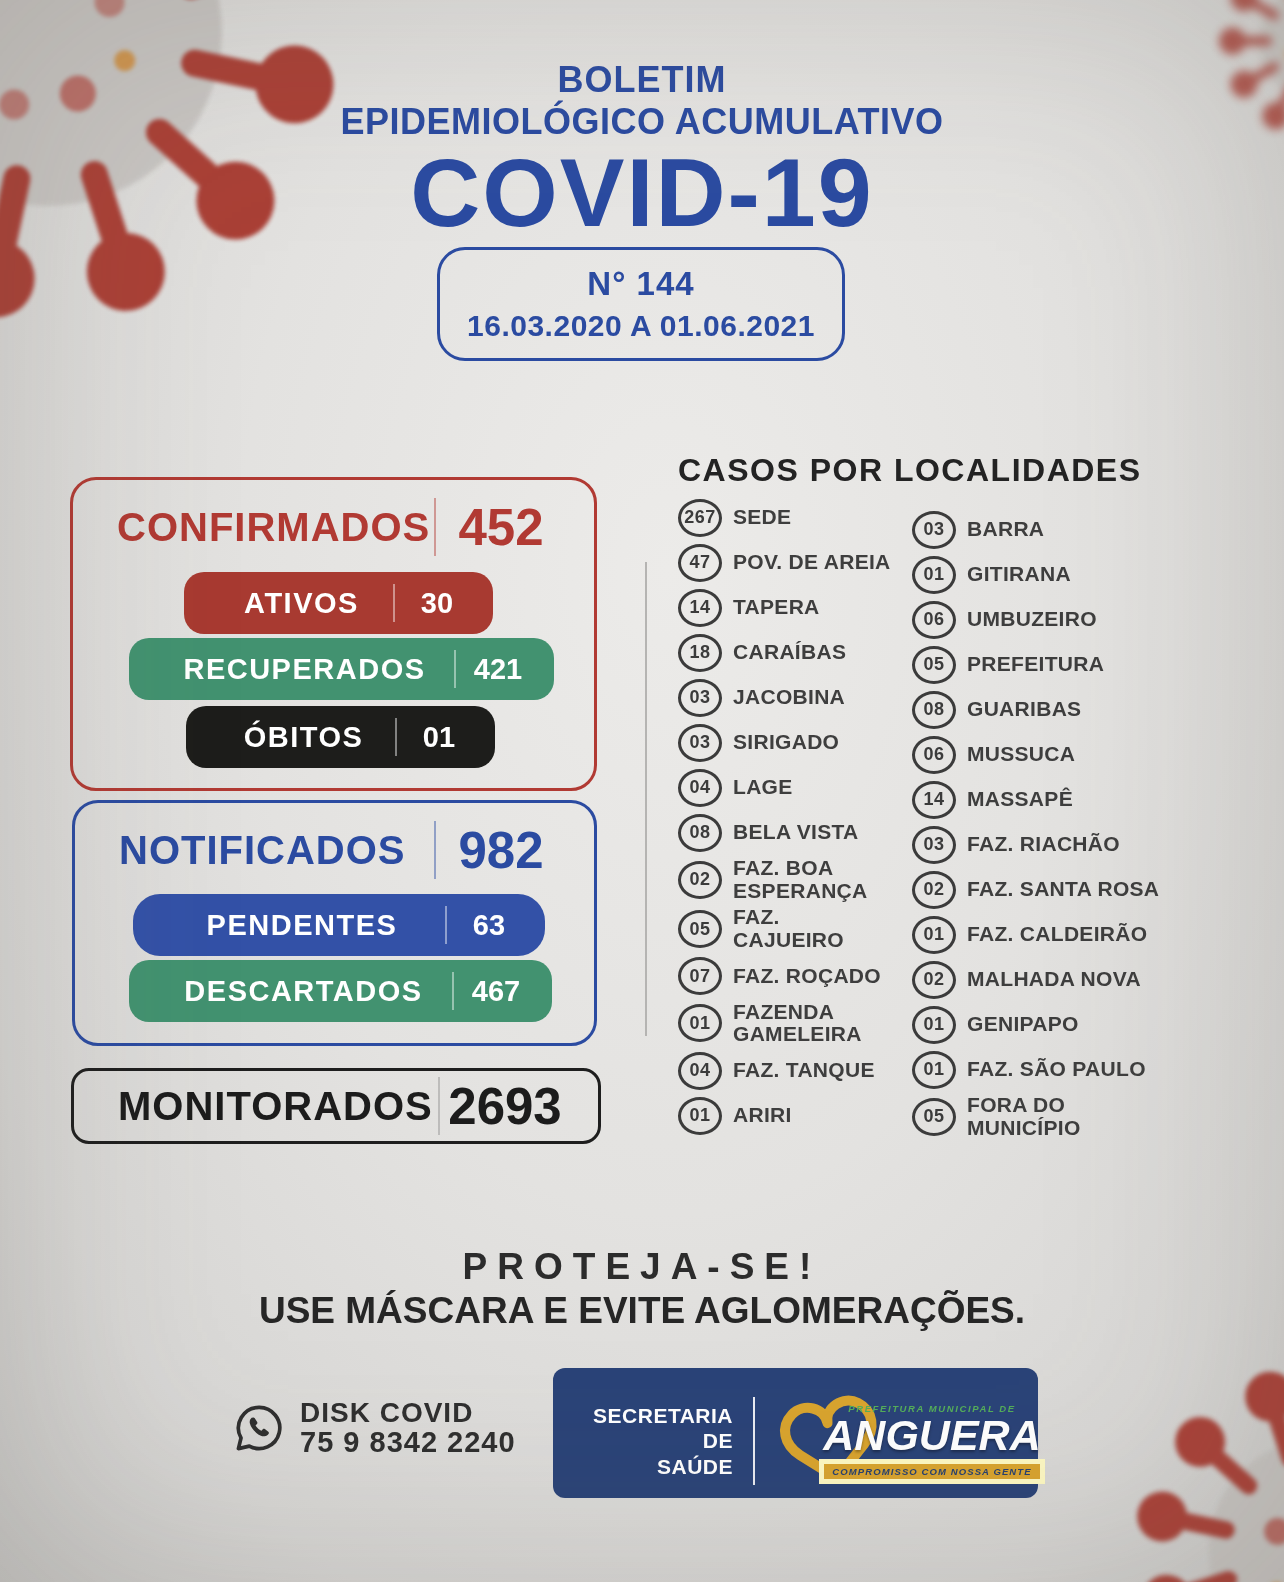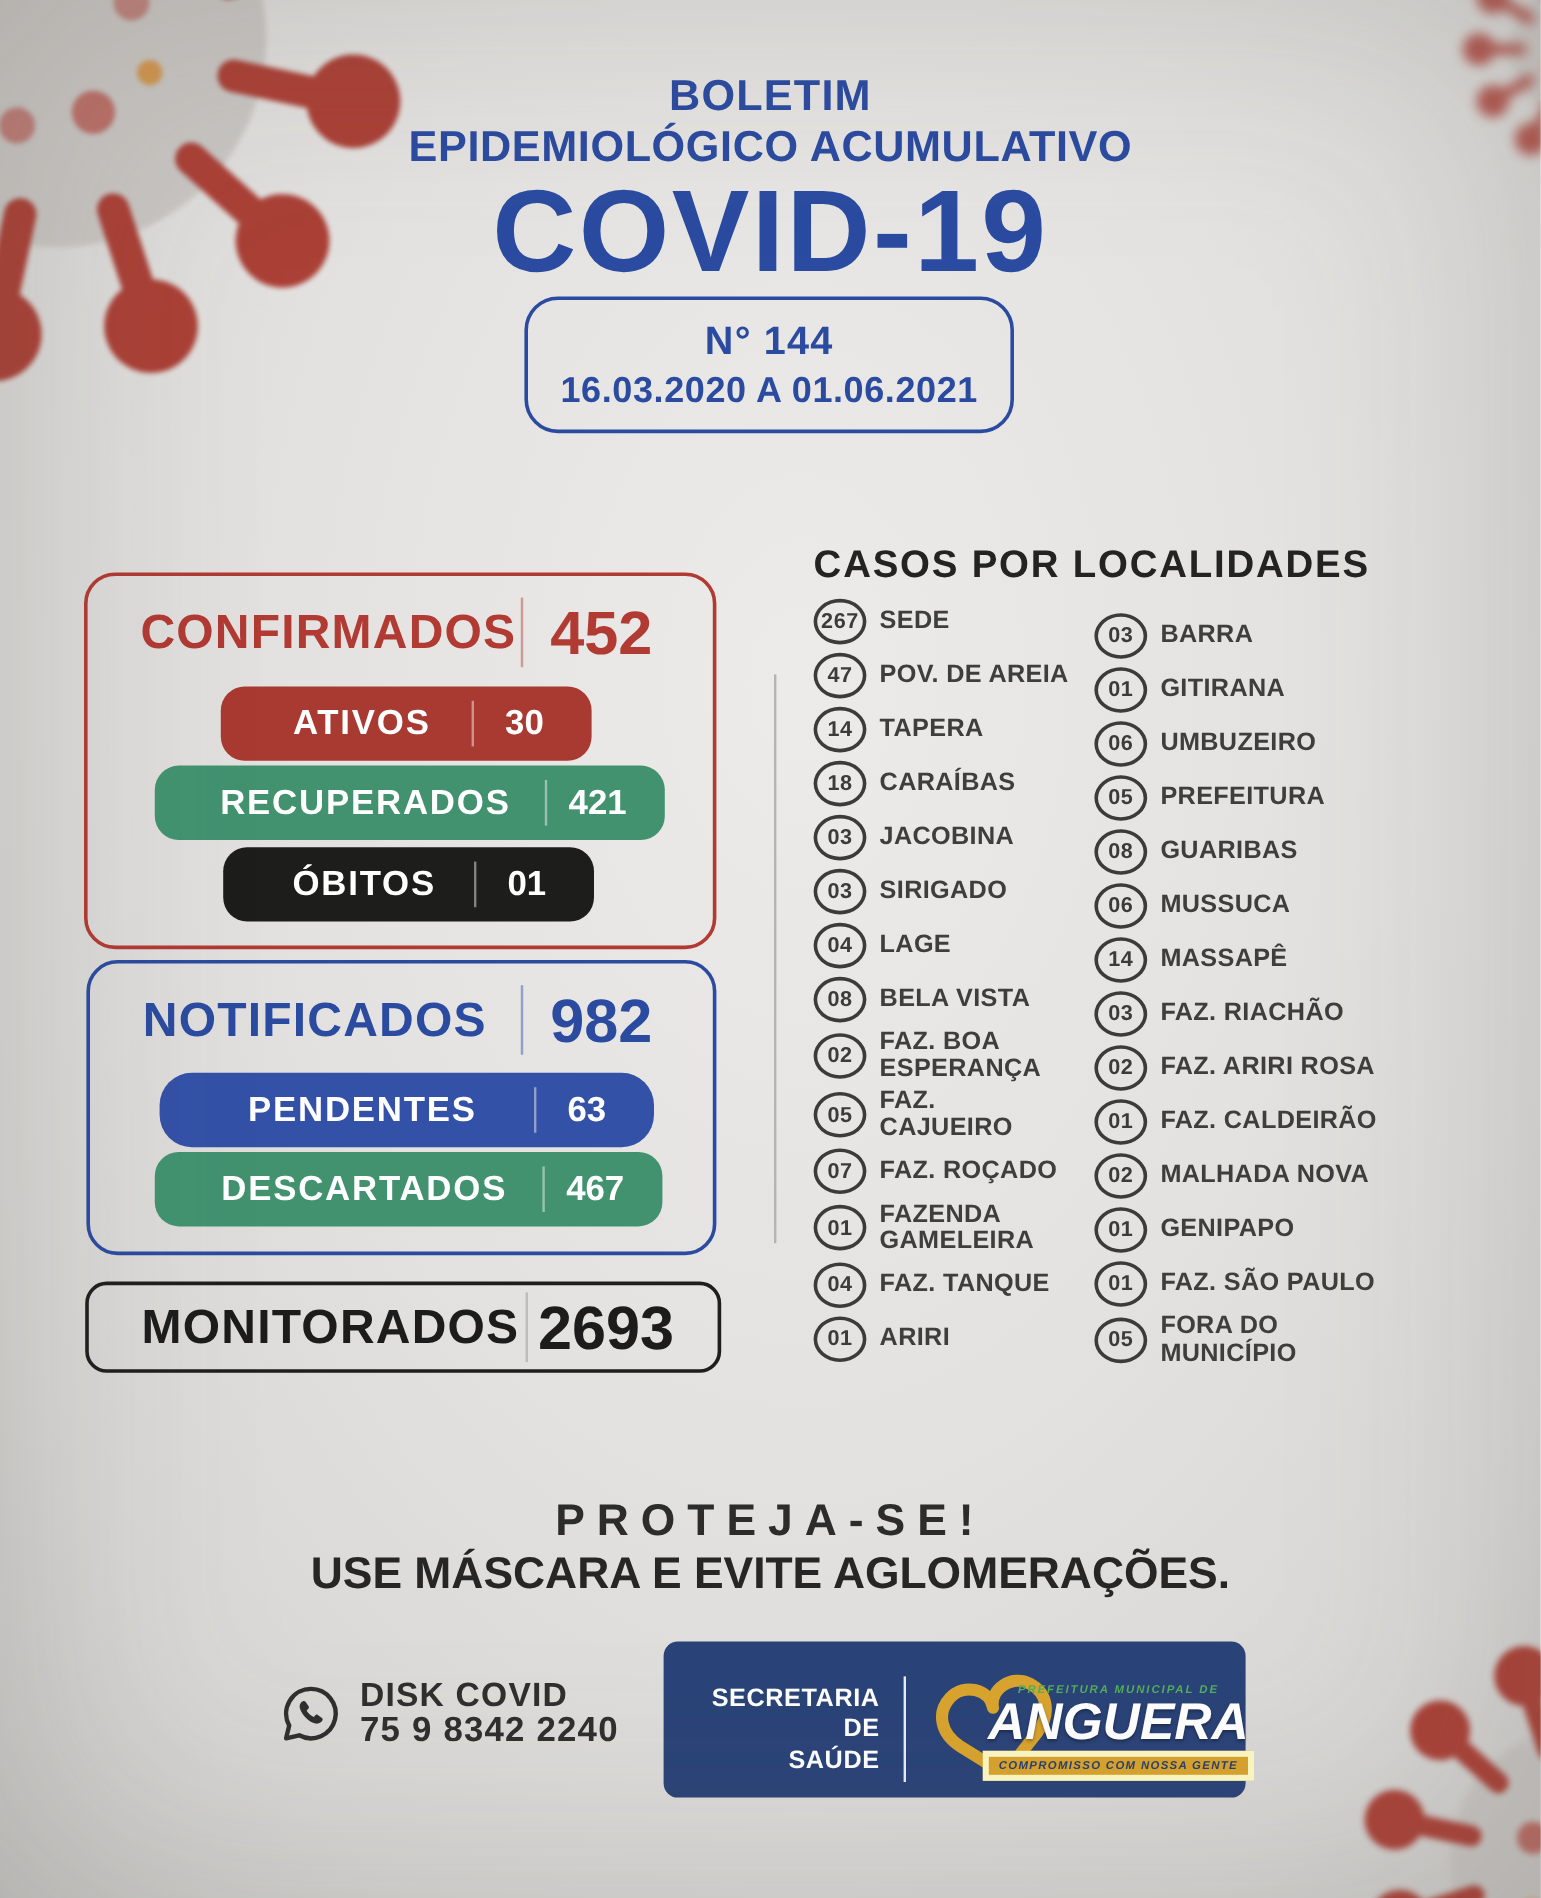--- a/index.html
+++ b/index.html
@@ -321,21 +321,21 @@
     <div class="loc-item">
         <span class="loc-badge">14</span>
         <span class="loc-name">MASSAPÊ</span>
       </div>
     <div class="loc-item">
         <span class="loc-badge">03</span>
         <span class="loc-name">FAZ. RIACHÃO</span>
       </div>
     <div class="loc-item">
         <span class="loc-badge">02</span>
-        <span class="loc-name">FAZ. ARIRI ROSA</span>
+        <span class="loc-name">FAZ. SANTA ROSA</span>
       </div>
     <div class="loc-item">
         <span class="loc-badge">01</span>
         <span class="loc-name">FAZ. CALDEIRÃO</span>
       </div>
     <div class="loc-item">
         <span class="loc-badge">02</span>
         <span class="loc-name">MALHADA NOVA</span>
       </div>
     <div class="loc-item">

